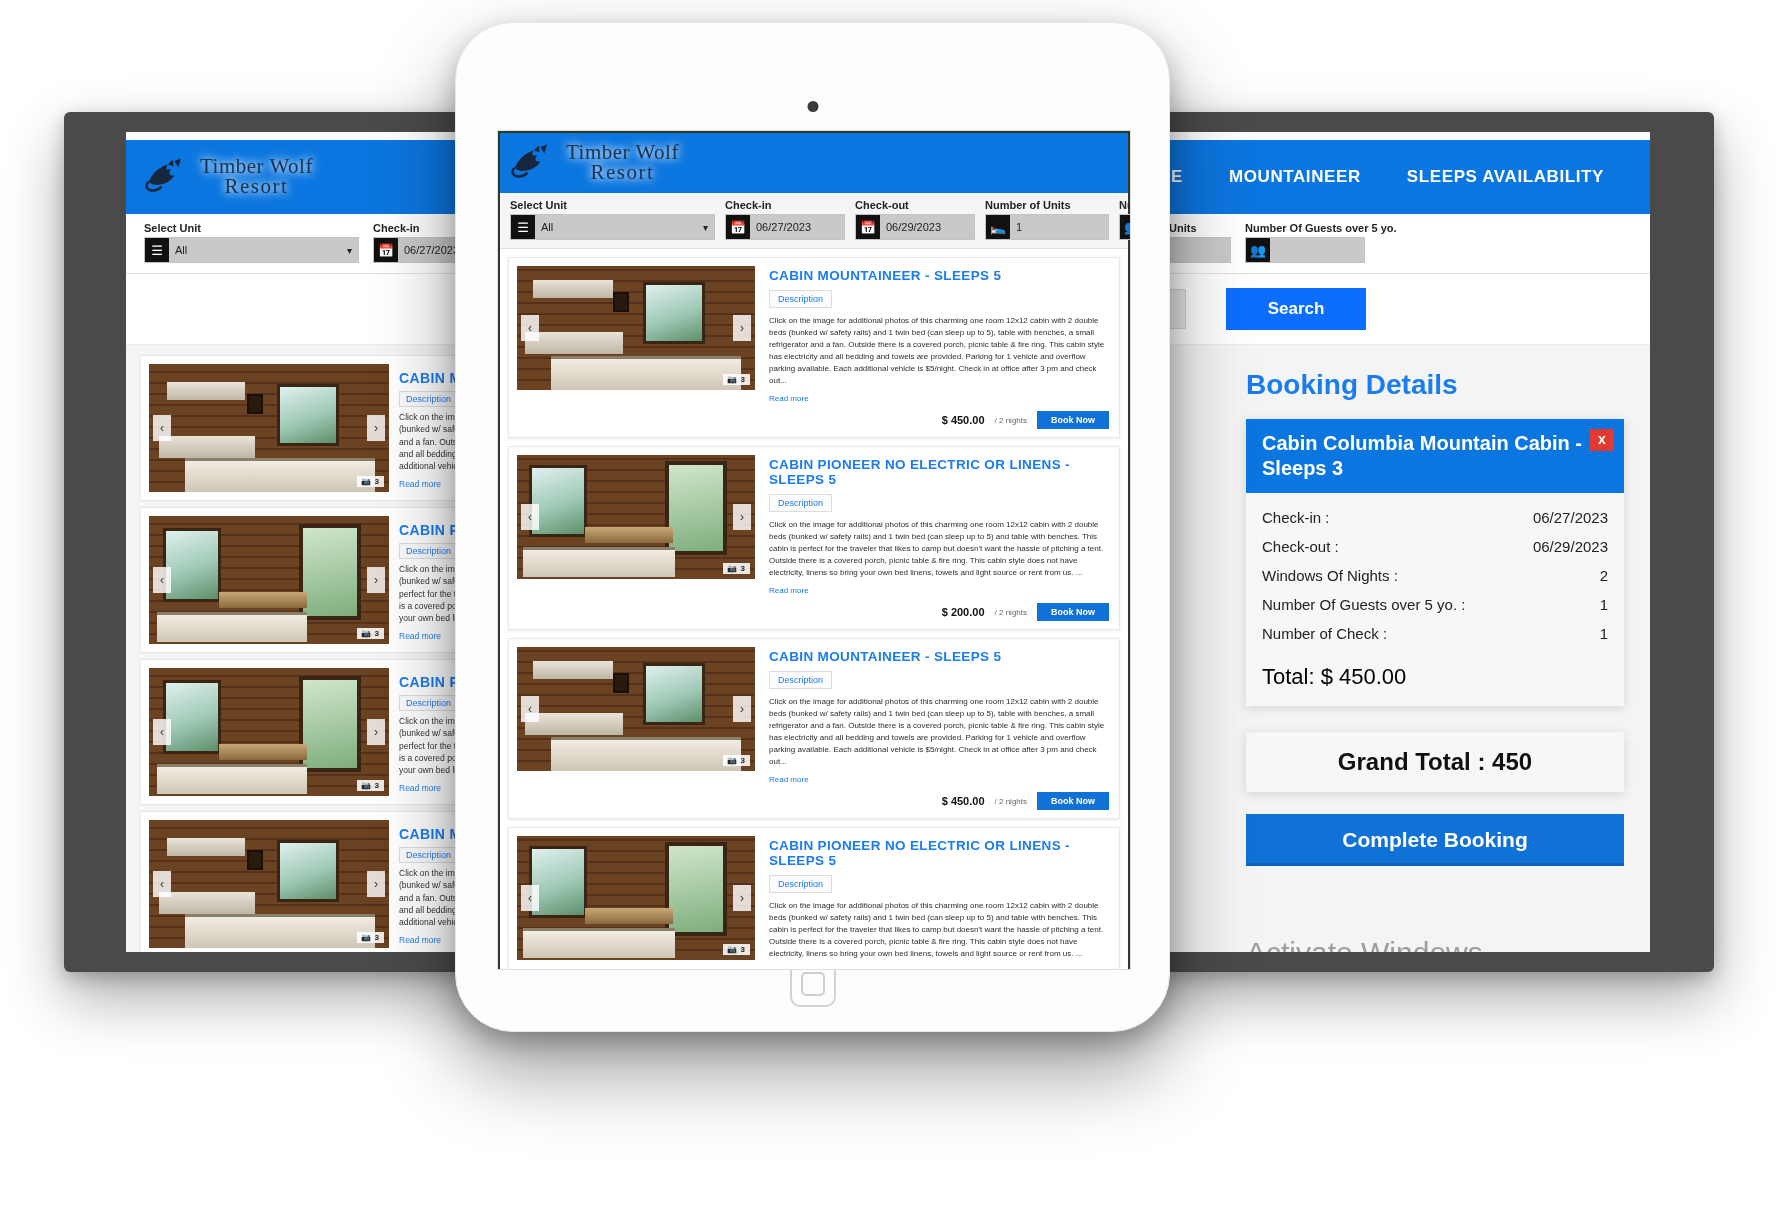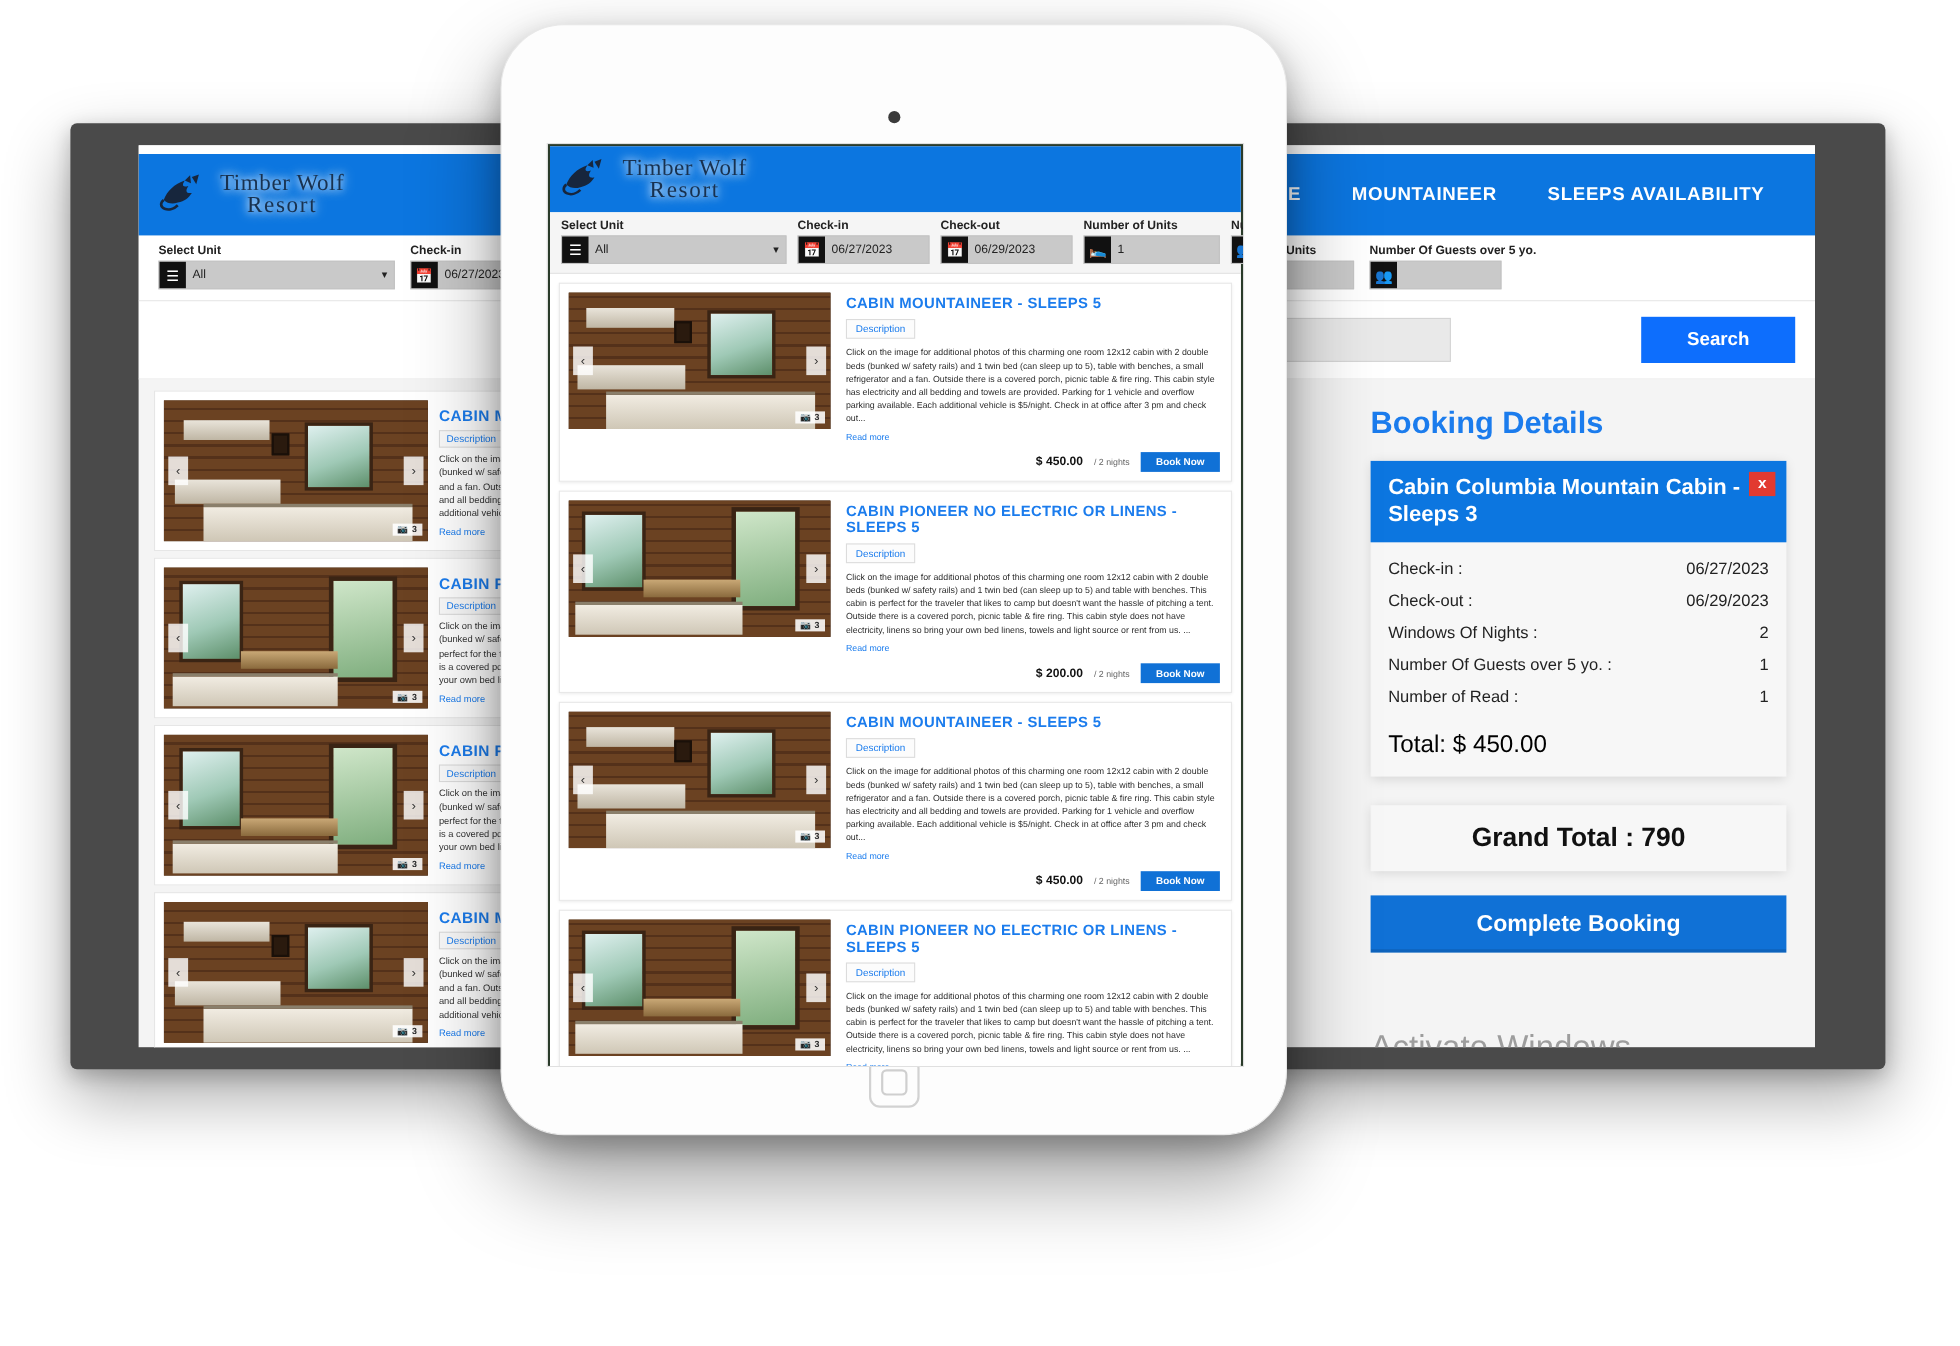--- a/index.html
+++ b/index.html
@@ -40,21 +40,21 @@
   .fgroup { display:flex; flex-direction:column; }
   .flabel { font-size:11px; font-weight:bold; color:#222; margin-bottom:3px; }
   .finput { display:flex; height:26px; border:1px solid #c3c3c3; background:#c9c9c9;
      align-items:center; min-width:120px; }
   .fic { width:24px; height:24px; background:#111; color:#fff; display:flex;
      align-items:center; justify-content:center; font-size:13px; flex:0 0 24px; }
   .ftxt { font-size:11px; color:#222; padding-left:6px; white-space:nowrap; }
   .fcaret { margin-left:auto; font-size:10px; padding-right:6px; color:#222; }
 
   .d-search-row { background:#fff; padding:14px 18px; display:flex; align-items:center; gap:40px;
-     border-bottom:1px solid #ececec;justify-content:space-between; }
+     border-bottom:1px solid #ececec; }
   .d-guest-field { background:#e9e9e9; border:1px solid #d4d4d4; height:40px;
      width:330px; display:flex; align-items:center; padding:0 12px; font-size:16px; color:#333; }
   .d-search-btn { background:#0d6efd; color:#fff; border:none; width:140px; height:42px;
      font-size:17px; font-weight:bold; cursor:pointer; }
 
   .d-body { display:flex; }
   .d-list { flex:1; padding:10px 0 0 14px; }
   .d-side { width:430px; padding:24px 26px; }
 
   .d-booking-title { text-align:left; color:#1b7ced; font-size:28px; font-weight:bold; margin-bottom:18px;}
@@ -320,28 +320,28 @@
               </div>
               <div class="d-row">
                 <span>Windows Of Nights :</span>
                 <span>2</span>
               </div>
               <div class="d-row">
                 <span>Number Of Guests over 5 yo. :</span>
                 <span>1</span>
               </div>
               <div class="d-row">
-                <span>Number of Read :</span>
+                <span>Number of Check :</span>
                 <span>1</span>
               </div>
             </div>
             <div class="d-total">Total: $ 450.00</div>
           </div>
 
-          <div class="d-grand">Grand Total : 790</div>
+          <div class="d-grand">Grand Total : 450</div>
           <div class="d-complete">Complete Booking</div>
 
           <div class="d-watermark">
             <div class="w1">Activate Windows</div>
 
           </div>
         </div>
       </div>
 
     </div>

